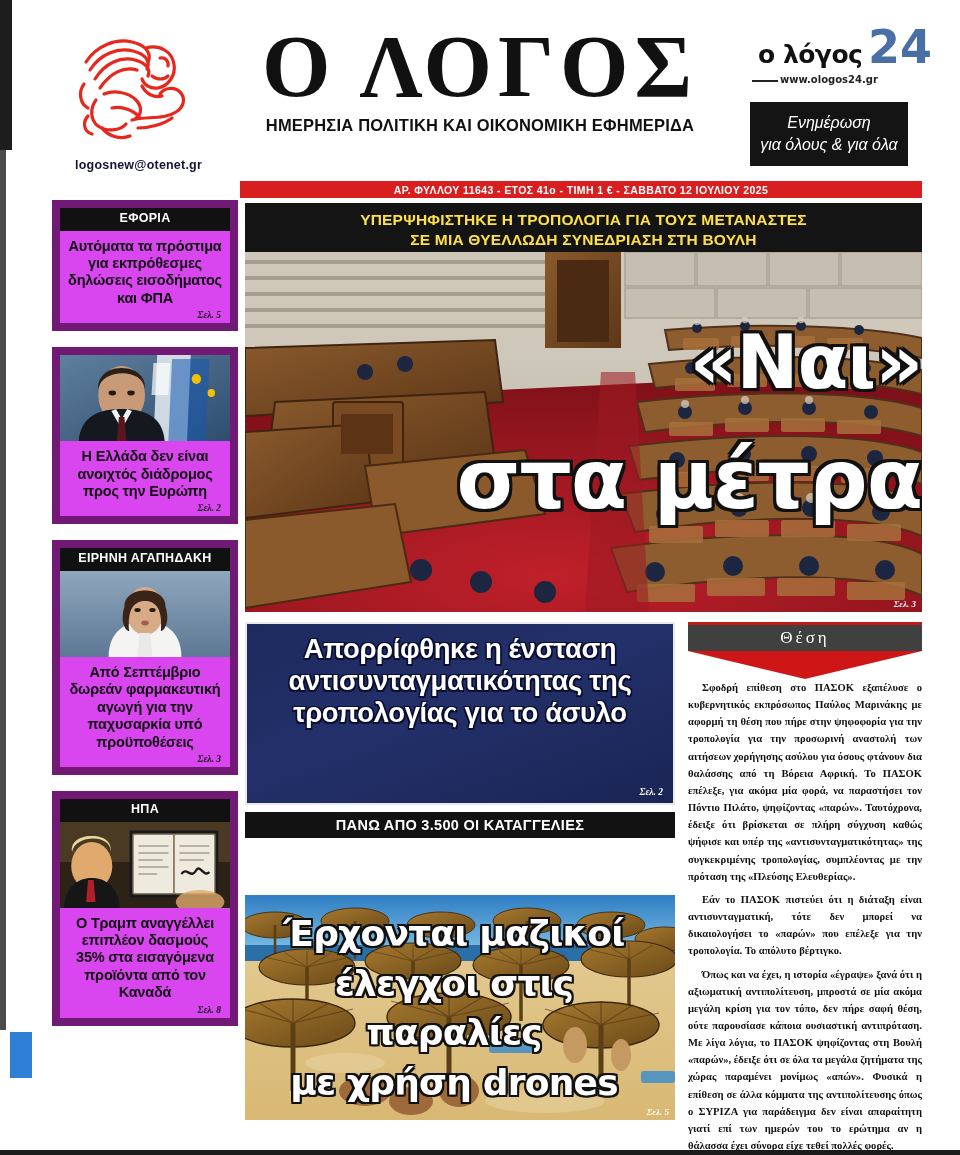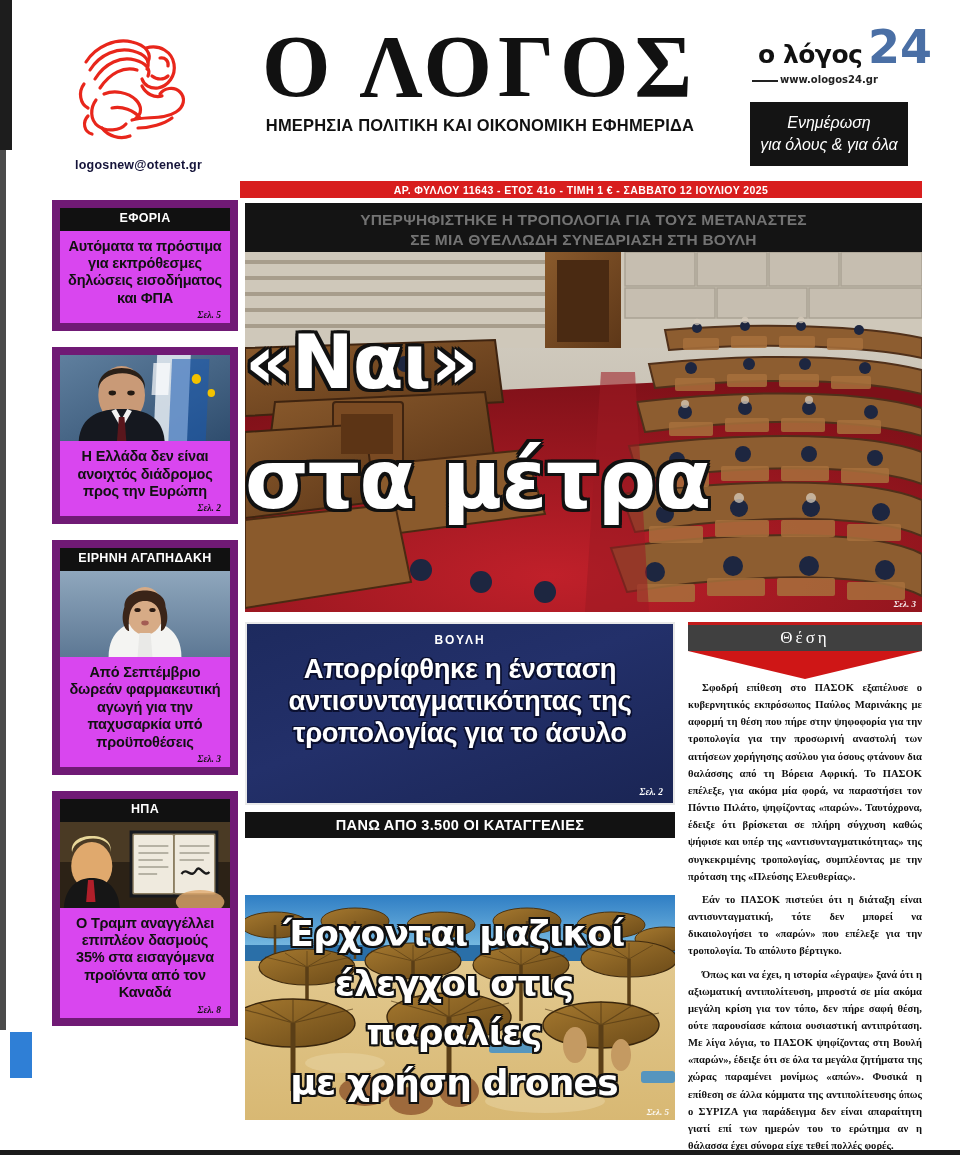--- a/index.html
+++ b/index.html
@@ -73,28 +73,28 @@
     font-size:14.5px;font-weight:bold;color:#111;line-height:1.2;letter-spacing:-.2px;
   }
   .sbox-body .pg{
     text-align:right;font-size:9.5px;font-weight:bold;color:#111;margin-top:3px;padding-right:3px;
     font-family:"Liberation Serif", serif;font-style:italic;
   }
 
   
   .leadstrip{
     position:absolute;left:245px;top:203px;width:677px;height:54px;background:#141414;
-    color:#737373;display:flex;flex-direction:column;align-items:center;justify-content:center;
+    color:#fde047;display:flex;flex-direction:column;align-items:center;justify-content:center;
     font-size:15.5px;font-weight:bold;line-height:1.3;letter-spacing:.2px;text-align:center;
   }
   .leadphoto{
     position:absolute;left:245px;top:252px;width:677px;height:360px;overflow:hidden;
   }
   .leadphoto .caption{
-    position:absolute;left:0;right:0;top:72px;text-align:left;
+    position:absolute;left:0;right:0;top:72px;text-align:right;
     font-family:"DejaVu Sans", sans-serif;font-weight:bold;color:#fff;
     font-size:74px;line-height:1.04;letter-spacing:-1px;
     text-shadow:
       -3px -3px 0 #111, 3px -3px 0 #111, -3px 3px 0 #111, 3px 3px 0 #111,
       0 -3px 0 #111, 0 3px 0 #111, -3px 0 0 #111, 3px 0 0 #111;
   }
   .leadphoto .caption .l2{display:block;margin-top:36px;font-size:82px;}
   .photo-credit{
     position:absolute;right:6px;bottom:3px;color:#fff;font-size:9px;font-weight:bold;
     font-family:"Liberation Serif", serif;font-style:italic;opacity:.92;
@@ -450,21 +450,20 @@
       <path d="M356 120 L340 360 L404 360 L390 120 Z" fill="#9d1a22" opacity=".55"></path>
     </svg>
     <div class="caption">
       <span>«Ναι»</span>
       <span class="l2">στα μέτρα</span>
     </div>
     <div class="photo-credit">Σελ. 3</div>
   </div>
 
   <div class="bluebox">
-    <div class="kicker">ΒΟΥΛΗ</div>
     <div class="head">Απορρίφθηκε η ένσταση αντισυνταγματικότητας της τροπολογίας για το άσυλο</div>
     <div class="pg">Σελ. 2</div>
   </div>
 
   <div class="subbar">ΠΑΝΩ ΑΠΟ 3.500 ΟΙ ΚΑΤΑΓΓΕΛΙΕΣ</div>
 
   <div class="beachphoto">
     <svg viewBox="0 0 430 225" width="430" height="225" preserveAspectRatio="none">
       <defs>
         <linearGradient id="sky" x1="0" y1="0" x2="0" y2="1">

